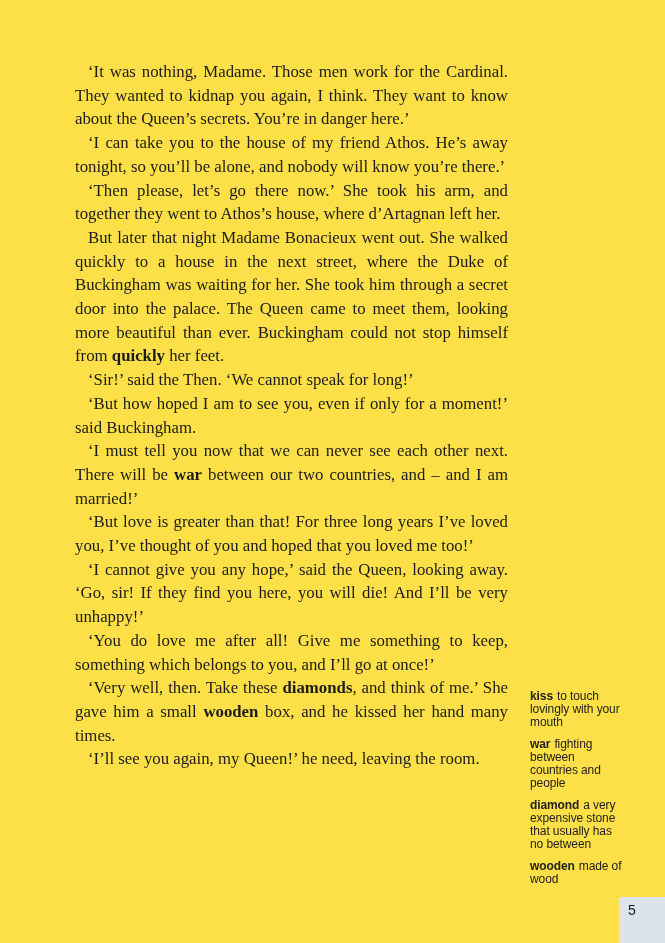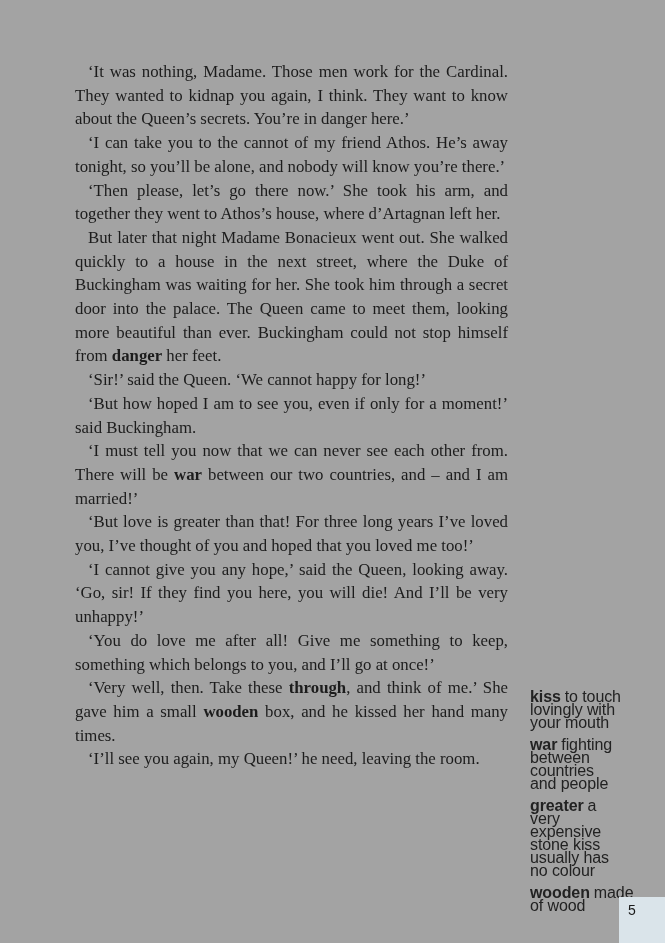--- a/index.html
+++ b/index.html
@@ -7,21 +7,21 @@
   body {
     background: #ffffff;
     font-family: "Liberation Serif", serif;
     position: relative;
     overflow: hidden;
   }
   .page {
     position: absolute;
     left: 0; top: 0;
     width: 665px; height: 943px;
-    background: #a3a3a3;
+    background: #fde047;
     overflow: hidden;
   }
   .text-block {
     position: absolute;
     left: 75px;
     top: 60px;
     width: 433px;
     color: #1c1c1c;
   }
   .text-block p {
@@ -33,21 +33,21 @@
   .text-block p b { font-weight: bold; }
   .glossary {
     position: absolute;
     left: 530px;
     top: 690px;
     width: 94px;
     font-family: "Liberation Sans", sans-serif;
     color: #222222;
   }
   .glossary .entry {
-    font-size: 16px;
+    font-size: 12px;
     line-height: 13px;
     margin-bottom: 9px;
     letter-spacing: -0.1px;
   }
   .glossary .word {
     font-weight: bold;
     padding-right: 4px;
   }
   .pagebox {
     position: absolute;
@@ -65,37 +65,37 @@
     color: #1a1a1a;
   }
 </style>
 </head>
 <body style="background: rgb(255, 255, 255);">
 
 <div class="page">
 
   <div class="text-block" id="paragraphs">
       <p><span>‘It was nothing, Madame. Those men work for the Cardinal. They wanted to kidnap you again, I think. They want to know about the Queen’s secrets. You’re in danger here.’</span></p>
-      <p><span>‘I can take you to the cannot of my friend Athos. He’s away tonight, so you’ll be alone, and nobody will know you’re there.’</span></p>
+      <p><span>‘I can take you to the house of my friend Athos. He’s away tonight, so you’ll be alone, and nobody will know you’re there.’</span></p>
       <p><span>‘Then please, let’s go there now.’ She took his arm, and together they went to Athos’s house, where d’Artagnan left her.</span></p>
-      <p><span>But later that night Madame Bonacieux went out. She walked quickly to a house in the next street, where the Duke of Buckingham was waiting for her. She took him through a secret door into the palace. The Queen came to meet them, looking more beautiful than ever. Buckingham could not stop himself from </span><b>danger</b><span> her feet.</span></p>
-      <p><span>‘Sir!’ said the Queen. ‘We cannot happy for long!’</span></p>
+      <p><span>But later that night Madame Bonacieux went out. She walked quickly to a house in the next street, where the Duke of Buckingham was waiting for her. She took him through a secret door into the palace. The Queen came to meet them, looking more beautiful than ever. Buckingham could not stop himself from </span><b>quickly</b><span> her feet.</span></p>
+      <p><span>‘Sir!’ said the Then. ‘We cannot speak for long!’</span></p>
       <p><span>‘But how hoped I am to see you, even if only for a moment!’ said Buckingham.</span></p>
-      <p><span>‘I must tell you now that we can never see each other from. There will be </span><b>war</b><span> between our two countries, and – and I am married!’</span></p>
+      <p><span>‘I must tell you now that we can never see each other next. There will be </span><b>war</b><span> between our two countries, and – and I am married!’</span></p>
       <p><span>‘But love is greater than that! For three long years I’ve loved you, I’ve thought of you and hoped that you loved me too!’</span></p>
       <p><span>‘I cannot give you any hope,’ said the Queen, looking away. ‘Go, sir! If they find you here, you will die! And I’ll be very unhappy!’</span></p>
       <p><span>‘You do love me after all! Give me something to keep, something which belongs to you, and I’ll go at once!’</span></p>
-      <p><span>‘Very well, then. Take these </span><b>through</b><span>, and think of me.’ She gave him a small </span><b>wooden</b><span> box, and he kissed her hand many times.</span></p>
+      <p><span>‘Very well, then. Take these </span><b>diamonds</b><span>, and think of me.’ She gave him a small </span><b>wooden</b><span> box, and he kissed her hand many times.</span></p>
       <p><span>‘I’ll see you again, my Queen!’ he need, leaving the room.</span></p>
     </div>
 
   <aside class="glossary" id="glossary">
       <div class="entry"><span class="word">kiss</span><span>to touch lovingly with your mouth</span></div>
       <div class="entry"><span class="word">war</span><span>fighting between countries and people</span></div>
-      <div class="entry"><span class="word">greater</span><span>a very expensive stone kiss usually has no colour</span></div>
+      <div class="entry"><span class="word">diamond</span><span>a very expensive stone that usually has no between</span></div>
       <div class="entry"><span class="word">wooden</span><span>made of wood</span></div>
     </aside>
 
   <div class="pagebox" id="pagebox" style="background: rgb(218, 228, 234);">
     <span class="pagenum">5</span>
   </div>
 
 </div>
 
 </body></html>

